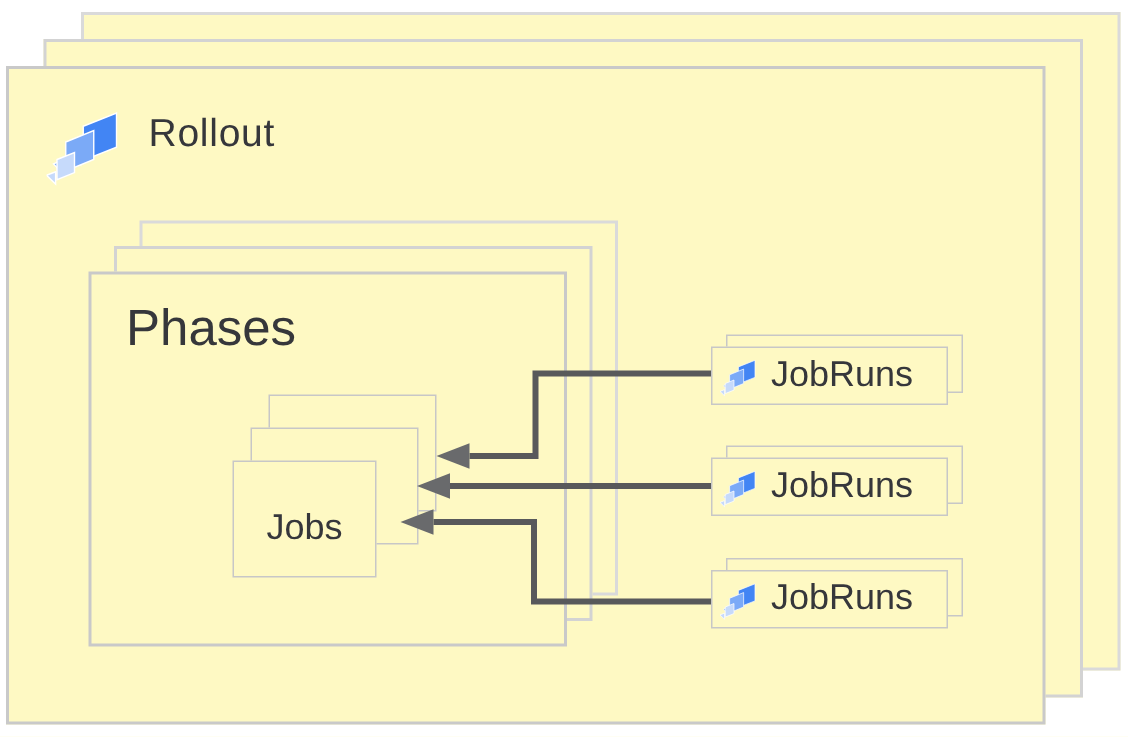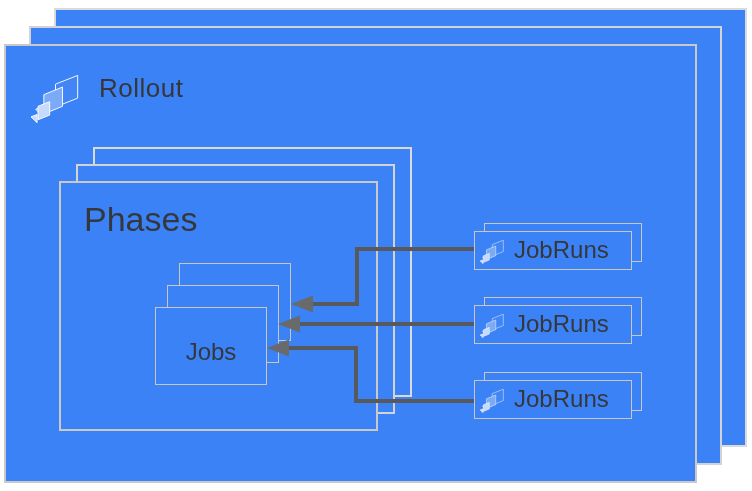--- a/index.html
+++ b/index.html
@@ -5,21 +5,21 @@
   html,body{margin:0;padding:0;background:#fff;}
   .canvas{
     position:relative;
     width:752px;height:491px;
     background:#fff;
     font-family:"Liberation Sans","DejaVu Sans",sans-serif;
     overflow:hidden;
   }
   .box{
     position:absolute;
-    background:#3b82f6;
+    background:#fef9c3;
     box-sizing:border-box;
   }
   .card-lg{border:2px solid #cfcfcf;}
   .card-sm{border:1.5px solid #c7c7c7;}
   .b-light{border-color:#dadada;}
   .b-mid{border-color:#d3d3d3;}
   .b-front{border-color:#c9c9c9;}
 
   .title{
     position:absolute;left:99px;top:74px;
@@ -73,21 +73,21 @@
   <div class="box card-lg b-light" style="left:54px;top:8px;width:693px;height:439px;"></div>
   <div class="box card-lg b-mid" style="left:29px;top:26px;width:693px;height:439px;"></div>
   <div class="box card-lg b-front" style="left:4px;top:44px;width:693px;height:439px;"></div>
 
   <div class="box card-lg b-light" style="left:93px;top:147px;width:319px;height:250px;"></div>
   <div class="box card-lg b-mid" style="left:76px;top:164px;width:319px;height:250px;"></div>
   <div class="box card-lg b-front" style="left:59px;top:181px;width:319px;height:250px;"></div>
 
   <div class="box card-sm" style="left:179px;top:263px;width:112px;height:78px;"></div>
   <div class="box card-sm" style="left:167px;top:285px;width:112px;height:78px;"></div>
-  <div class="box card-sm jobs-front" style="left:155px;top:307px;width:112px;height:78px;">
+  <div class="box card-sm jobs-front" style="left:155px;top:307px;width:96px;height:78px;">
     <span class="jobs-label">Jobs</span>
   </div>
 
   <svg class="logo" viewBox="0 0 48 48">
     <use href="#deploy-icon-shape"></use>
   </svg>
   <div class="title">Rollout</div>
 
   <div class="phases-label">Phases</div>
 

